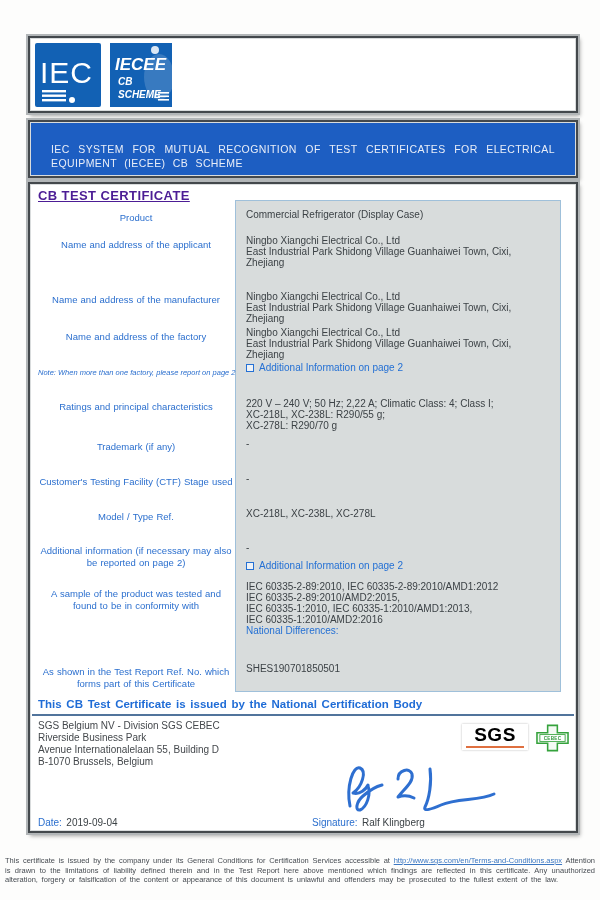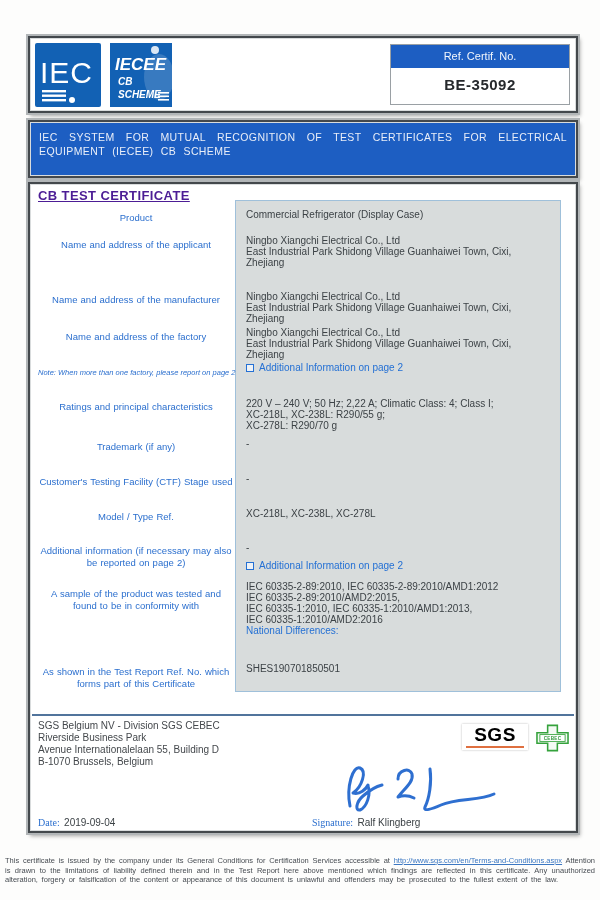--- a/index.html
+++ b/index.html
@@ -17,42 +17,42 @@
 
   
   .header-box{left:28px;top:36px;width:550px;height:77px;display:flex;align-items:center;}
   .logo-wrap{display:flex;align-items:flex-end;gap:9px;margin-left:5px;}
   .ref-box{position:absolute;right:6px;top:6px;width:180px;height:61px;border:1px solid #9aa0a4;box-sizing:border-box;background:#fff;}
   .ref-box .ref-head{background:#1d5ec2;color:#f2f6fc;font-size:11px;text-align:center;padding:5px 0 6px;}
   .ref-box .ref-val{color:#26292c;font-size:15px;font-weight:bold;text-align:center;padding-top:8px;letter-spacing:.5px;}
 
   
   .banner-box{left:28px;top:120px;width:550px;height:58px;background:#1d5ec2;}
-  .banner-box p{margin:0;padding:8px 9px;color:#e9eef8;font-size:10.5px;line-height:14px;letter-spacing:.4px;word-spacing:4px;text-align:justify;}
+  .banner-box p{margin:12px;padding:8px 9px;color:#e9eef8;font-size:10.5px;line-height:14px;letter-spacing:.4px;word-spacing:4px;text-align:justify;}
 
   
   .main-box{left:28px;top:182px;width:550px;height:651px;}
   .main-box *{box-sizing:border-box;}
   .abs{position:absolute;}
   .cb-title{left:8px;top:4px;color:#4c1d95;font-size:13px;font-weight:bold;letter-spacing:.4px;text-decoration:underline;}
   .gray-box{left:205px;top:16px;width:326px;height:492px;background:#d8dcdc;border:1px solid #9fc0da;}
   .lbl{left:8px;width:196px;color:#2b6fce;font-size:9.5px;line-height:11.5px;word-spacing:.5px;text-align:center;}
   .val{left:216px;width:300px;color:#3c4246;font-size:10px;line-height:11px;white-space:pre-line;}
   .note{left:8px;width:260px;color:#2b6fce;font-size:7.5px;font-style:italic;}
   .chk-row{left:216px;width:300px;color:#2470d4;font-size:10px;}
   .chk{display:inline-block;width:8px;height:8px;border:1px solid #2470d4;background:#eef2f6;margin-right:5px;vertical-align:-1px;}
   .nat-label{left:216px;width:300px;color:#2470d4;font-size:10px;line-height:11px;}
   .issued{left:8px;width:536px;color:#1f6cd6;font-size:11.5px;font-weight:bold;word-spacing:1.5px;}
   .divider{left:2px;width:542px;height:2px;background:#51749c;}
   .ncb-text{left:8px;width:300px;color:#44484c;font-size:10px;line-height:12px;white-space:pre-line;}
   .sgs-logo{left:432px;top:540px;width:66px;height:26px;background:#fff;box-shadow:0 0 2px #bbb;text-align:center;}
   .sgs-logo span{font-size:19px;font-weight:bold;color:#000000;letter-spacing:.5px;line-height:22px;}
   .sgs-underline{position:absolute;left:4px;right:4px;bottom:2px;height:2px;background:#df7040;}
   .cebec-logo{left:506px;top:540px;}
-  .date-row-label{color:#2b6fce;font-size:10px;font-family:Liberation Serif, serif;}
+  .date-row-label{color:#2b6fce;font-size:10px;}
   .date-row-value{color:#3c4246;font-size:10px;}
   .sig-svg{left:300px;top:576px;}
 
   
   .page-num{position:absolute;left:0;top:840px;width:600px;text-align:center;color:#3a3f44;font-size:10px;}
   .legal{position:absolute;left:5px;top:856px;width:590px;color:#474c52;font-size:7.5px;line-height:9.6px;text-align:justify;word-spacing:1.6px;}
   .legal a{color:#3b77c2;text-decoration:underline;}
 </style>
 </head>
 <body>
@@ -73,24 +73,20 @@
         <rect width="62" height="64" fill="#1261b4"></rect>
         <ellipse cx="49" cy="34" rx="15" ry="23" fill="#ffffff" opacity="0.16"></ellipse>
         <circle cx="45" cy="7" r="4" fill="#ffffff" opacity="0.85"></circle>
         <text x="5" y="27" font-size="17" font-weight="bold" font-style="italic" fill="#ffffff">IECEE</text>
         <text x="8" y="42" font-size="10" font-weight="bold" font-style="italic" fill="#ffffff">CB</text>
         <text x="8" y="55" font-size="10" font-weight="bold" font-style="italic" fill="#ffffff">SCHEME</text>
         <rect x="48" y="49" width="11" height="1.6" fill="#fff"></rect>
         <rect x="48" y="52.5" width="11" height="1.6" fill="#fff"></rect>
         <rect x="48" y="56" width="11" height="1.6" fill="#fff"></rect>
       </svg>
-    </div>
-    <div class="ref-box">
-      <div class="ref-head">Ref. Certif. No.</div>
-      <div class="ref-val">BE-35092</div>
     </div>
   </div>
 
   <div class="frame banner-box">
     <p>IEC SYSTEM FOR MUTUAL RECOGNITION OF TEST CERTIFICATES FOR ELECTRICAL EQUIPMENT (IECEE) CB SCHEME</p>
   </div>
 
   <div class="frame main-box">
     <div class="abs gray-box"></div>
     <div class="abs cb-title">CB TEST CERTIFICATE</div>
@@ -140,20 +136,21 @@
     <div class="abs lbl" style="top:404px">A sample of the product was tested and found to be in conformity with</div>
     <div class="abs val" style="top:397px">IEC 60335-2-89:2010, IEC 60335-2-89:2010/AMD1:2012
 IEC 60335-2-89:2010/AMD2:2015,
 IEC 60335-1:2010, IEC 60335-1:2010/AMD1:2013,
 IEC 60335-1:2010/AMD2:2016</div>
     <div class="abs nat-label" style="top:441px">National Differences:</div>
 
     <div class="abs lbl" style="top:482px">As shown in the Test Report Ref. No. which forms part of this Certificate</div>
     <div class="abs val" style="top:479px">SHES190701850501</div>
 
+    <div class="abs issued" style="top:514px">This CB Test Certificate is issued by the National Certification Body</div>
     <div class="abs divider" style="top:530px"></div>
 
     <div class="abs ncb-text" style="top:536px">SGS Belgium NV - Division SGS CEBEC
 Riverside Business Park
 Avenue Internationalelaan 55, Building D
 B-1070 Brussels, Belgium</div>
 
     <div class="abs sgs-logo">
       <span>SGS</span>
       <div class="sgs-underline"></div>

